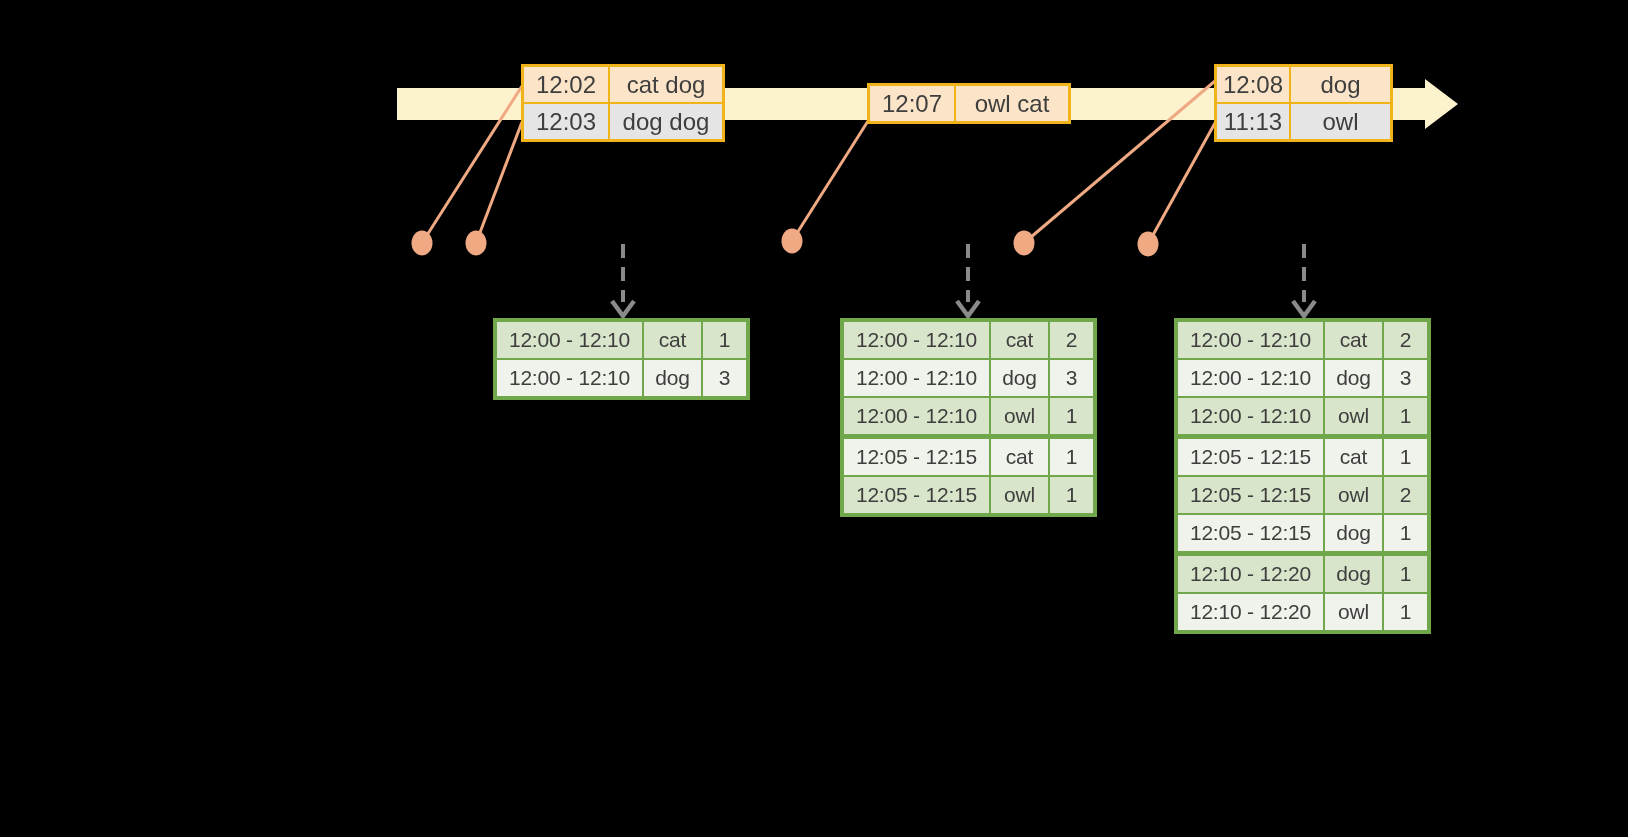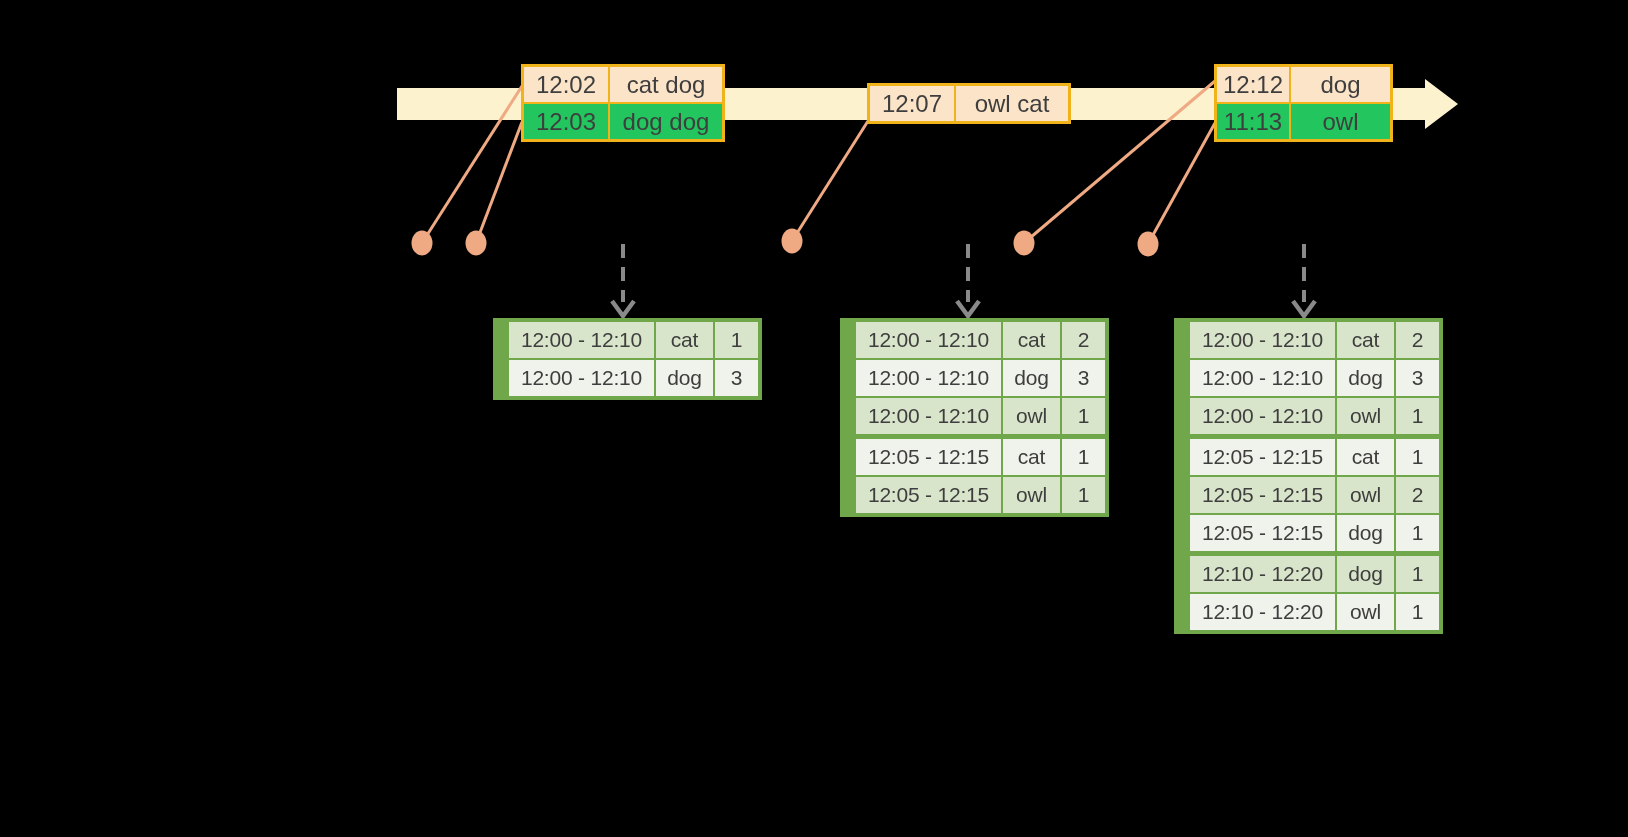--- a/index.html
+++ b/index.html
@@ -8,24 +8,24 @@
     font-family:"Liberation Sans",sans-serif;color:#3E3E3E;
   }
   .canvas svg{position:absolute;left:0;top:0;}
   .dtable{position:absolute;display:flex;flex-direction:column;gap:2px;z-index:2;}
   .dtable .row{display:grid;gap:2px;}
   .dtable .cell{display:flex;align-items:center;justify-content:center;white-space:nowrap;}
   
   .otable{background:#F1B31A;border:3px solid #F1B31A;}
   .otable .row{grid-template-columns:84px 112px;}
   .otable.narrow .row{grid-template-columns:72px 99px;}
-  .otable .cell{background:#22c55e;height:35px;font-size:24px;}
+  .otable .cell{background:#e5e5e5;height:35px;font-size:24px;}
   .otable .row.shade .cell{background:#FBE4C8;}
   
-  .gtable{background:#70A74A;border:4px solid #70A74A;padding-left:12px;}
+  .gtable{background:#70A74A;border:4px solid #70A74A;}
   .gtable .row{grid-template-columns:145px 57px 43px;}
   .gtable .cell{background:#EFF3EB;height:36px;font-size:21px;letter-spacing:-0.2px;}
   .gtable .row.shade .cell{background:#D9E5CA;}
   .dtable .row.group-start{margin-top:3px;}
 </style>
 </head>
 <body>
 
 <div class="canvas">
 
@@ -76,21 +76,21 @@
 
       <div class="row shade">
         <div class="cell">12:07</div>
         <div class="cell">owl cat</div>
       </div>
     </div>
 
   <div class="dtable otable narrow" style="left:1214px;top:64px;">
 
       <div class="row shade">
-        <div class="cell">12:12</div>
+        <div class="cell">12:08</div>
         <div class="cell">dog</div>
       </div>
 
       <div class="row">
         <div class="cell">11:13</div>
         <div class="cell">owl</div>
       </div>
     </div>
 
   <div class="dtable gtable" style="left:493px;top:318px;">

